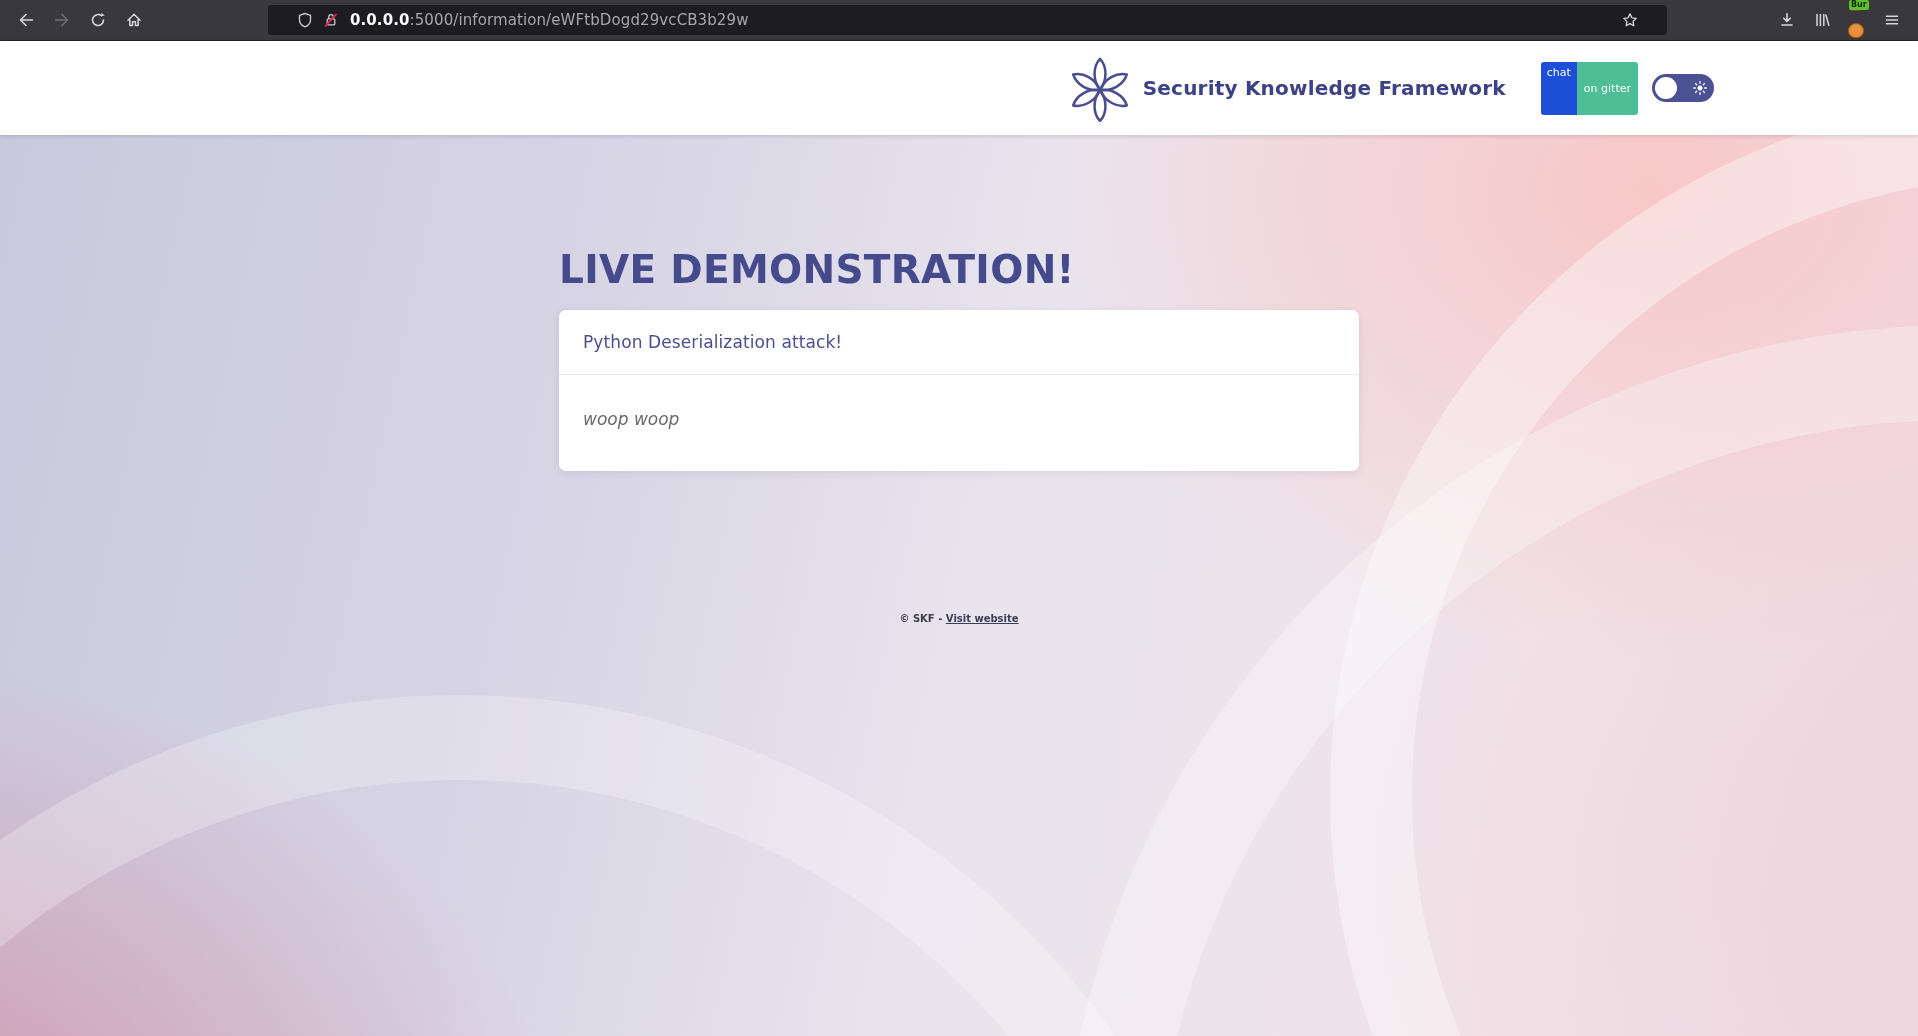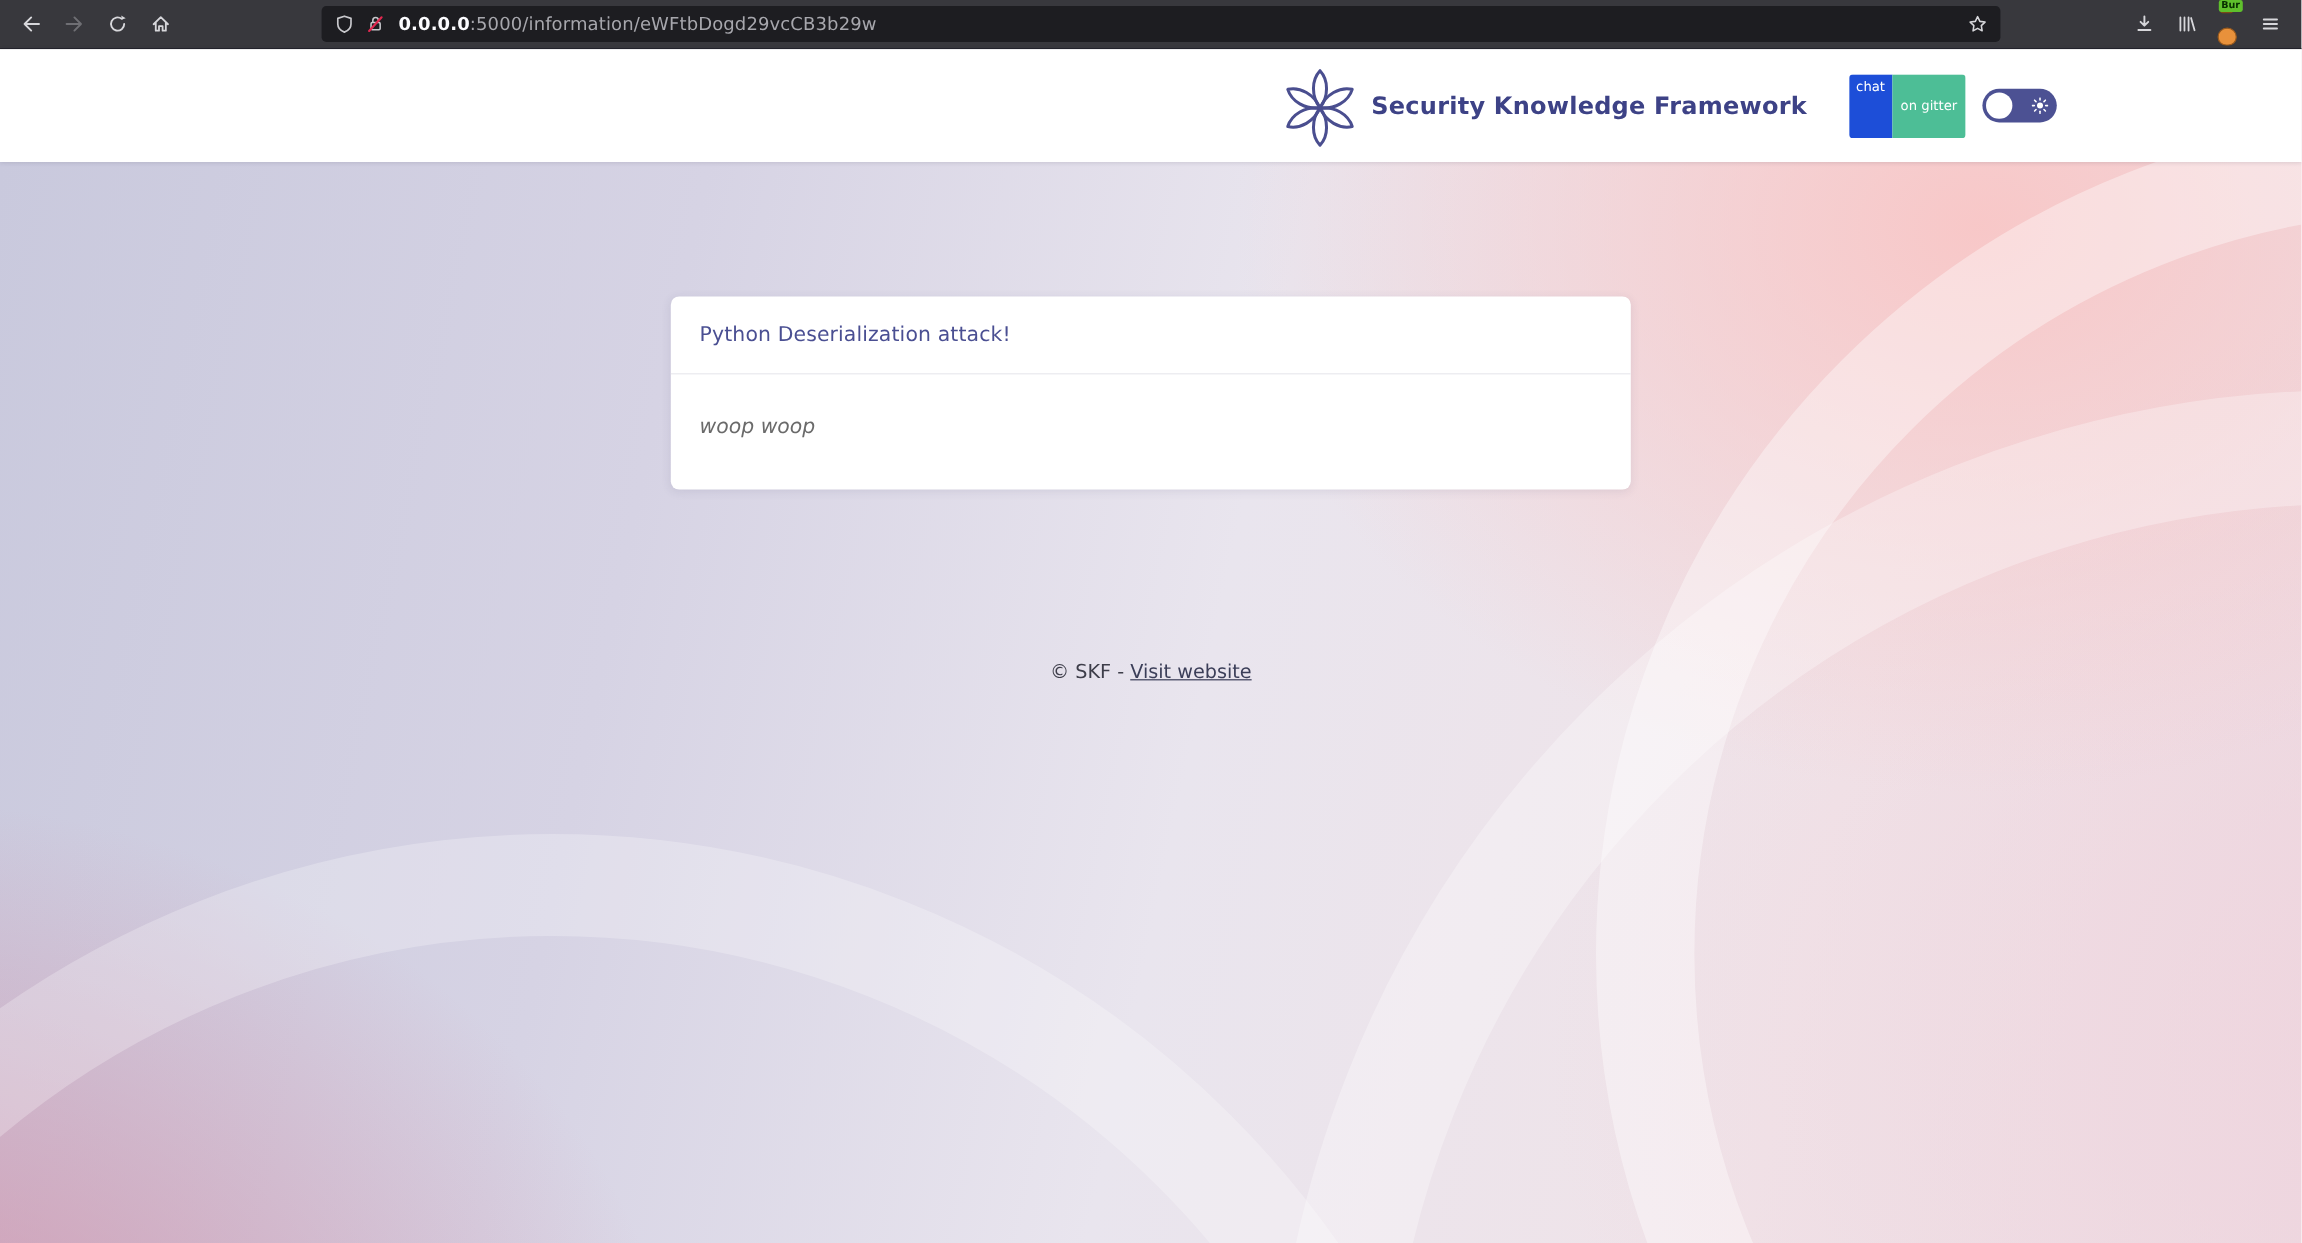--- a/index.html
+++ b/index.html
@@ -12,21 +12,21 @@
     display: flex; align-items: center; padding: 0 10px;
   }
   .tb-btn {
     width: 32px; height: 30px; border-radius: 4px; display: flex;
     align-items: center; justify-content: center; flex: 0 0 auto; cursor: pointer;
   }
   .nav-group { display: flex; gap: 4px; align-items: center; }
   .urlbar {
     flex: 1; height: 30px; margin-left: 118px; margin-right: 104px;
     background: #1d1d21; border-radius: 4px; display: flex; align-items: center;
-    padding: 0 6px; min-width: 0; cursor: text;
+    padding: 0 24px; min-width: 0; cursor: text;
   }
   .urlbar .u-icon { width: 26px; height: 26px; display: flex; align-items: center; justify-content: center; flex: 0 0 auto; cursor: pointer; border-radius: 3px; }
   .url-text { margin-left: 6px; font-size: 15px; color: #a7a7ad; white-space: nowrap; overflow: hidden; flex: 1; letter-spacing: 0.1px; }
   .url-text .host { color: #fbfbfe; font-weight: 600; }
   .right-group { display: flex; gap: 3px; align-items: center; }
   .burp-ic { position: relative; width: 20px; height: 36px; }
   .burp-face { position: absolute; left: 1px; bottom: 0; width: 16px; height: 15px; border-radius: 50% 50% 45% 45%; background: #e8913b; border: 1px solid #9a5a1d; }
   .burp-goggle { position: absolute; left: 3px; top: 5px; width: 11px; height: 4px; background: #f4e3c6; border-radius: 2px; border: 1px solid #7a4a16; }
   .burp-label { position: absolute; top: -2px; left: 2px; background: #5fc02c; color: #083000; font-size: 8px; font-weight: bold; line-height: 10px; padding: 0 2px; border-radius: 2px; }
 
@@ -59,21 +59,21 @@
 
   .content { position: relative; z-index: 2; width: 800px; margin: 0 auto; padding-top: 112px; }
   .page-heading { font-size: 39px; line-height: 1.2; font-weight: 800; color: #454a8d; letter-spacing: 0.3px; margin-bottom: 16px; }
 
   .card { background: #ffffff; border-radius: 7px; box-shadow: 0 2px 8px rgba(60,60,100,0.10); overflow: hidden; }
   .card-header { padding: 22px 24px; border-bottom: 1px solid #e9e9ee; }
   .card-title { font-size: 17px; font-weight: 400; color: #4a4f92; letter-spacing: 0.1px; }
   .card-body { padding: 34px 24px 42px 24px; font-style: italic; }
   .card-text { font-size: 17px; color: #6a6a6a; }
 
-  .footer { margin-top: 142px; text-align: center; font-size: 16px; color: #3d3d49; }
+  .footer { margin-top: 142px; text-align: center; font-size: 10px; color: #3d3d49; font-weight: bold; }
   .footer a { color: #3b3e58; text-decoration: underline; cursor: pointer; }
 
   svg { display: block; }
 </style>
 </head>
 <body>
 
 <div class="toolbar">
   <div class="nav-group">
     <div class="tb-btn">
@@ -188,20 +188,21 @@
     </div>
   </div>
 </div>
 
 <div class="page-bg">
   <div class="ring a"></div>
   <div class="ring b"></div>
   <div class="ring c"></div>
 
   <div class="content">
+    <h1 class="page-heading">LIVE DEMONSTRATION!</h1>
 
     <div class="card">
       <div class="card-header">
         <div class="card-title">Python Deserialization attack!</div>
       </div>
       <div class="card-body">
         <div class="card-text">woop woop</div>
       </div>
     </div>
 

